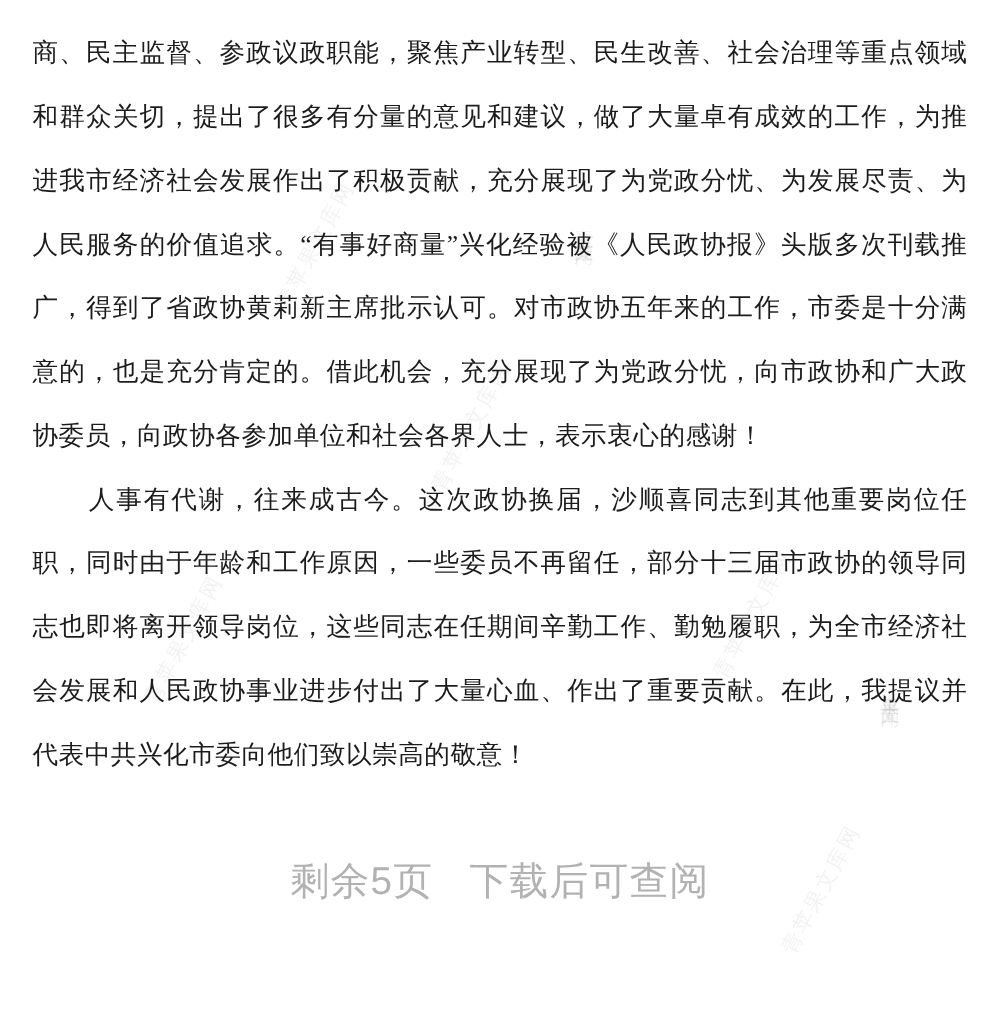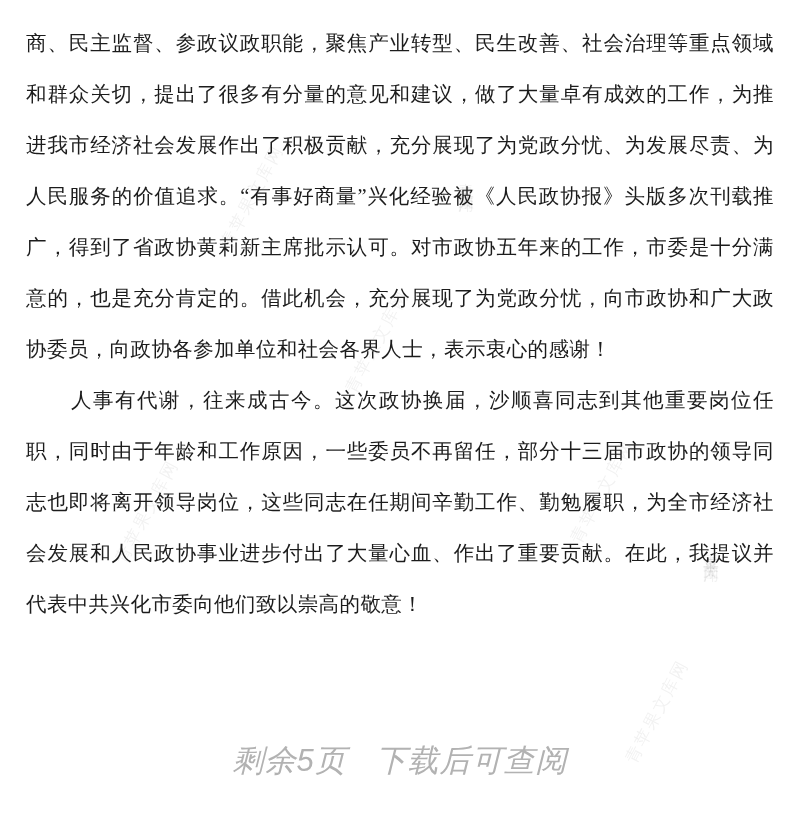--- a/index.html
+++ b/index.html
@@ -38,24 +38,23 @@
   .para.indent {
     text-indent: 2.2em;
   }
   .para + .para {
     margin-top: 0;
   }
   .remain-wrap {
     position: absolute;
     left: 0;
     right: 0;
-    top: 740px;
+    top: 684px;
     text-align: center;
     z-index: 3;
-    font-style: italic;
   }
   .remain {
     display: inline-block;
     font-family: "Liberation Sans", "DejaVu Sans", sans-serif;
     font-size: 31px;
     color: #b2b2b2;
     letter-spacing: 1px;
     white-space: pre;
   }
   

